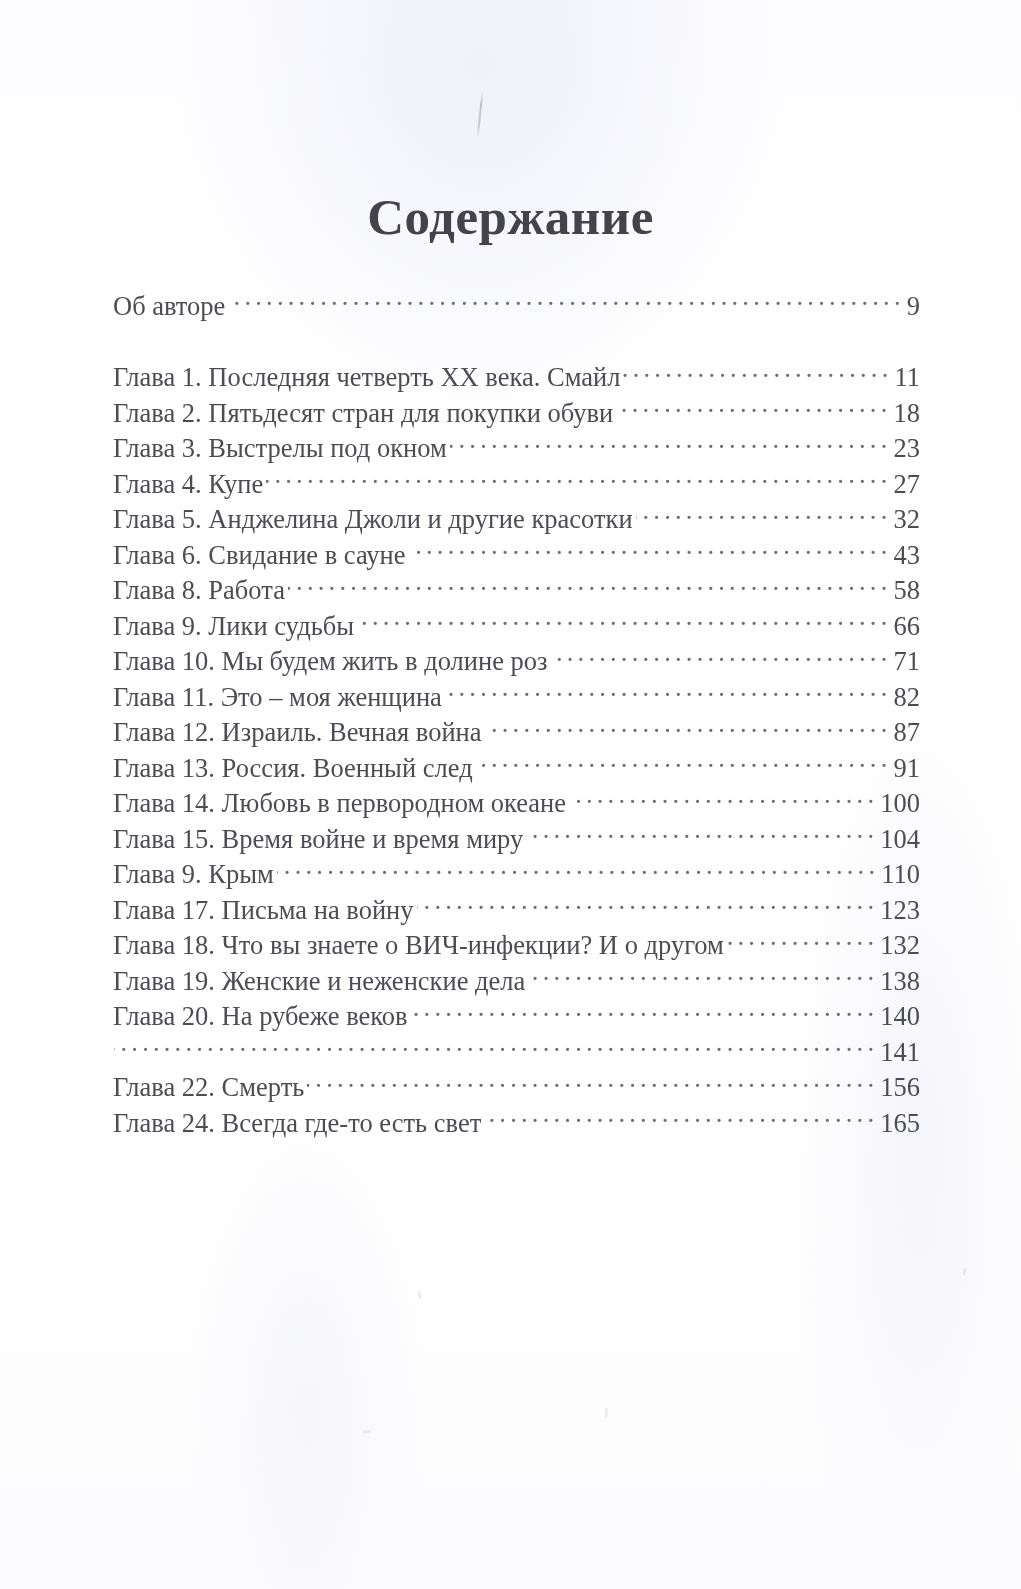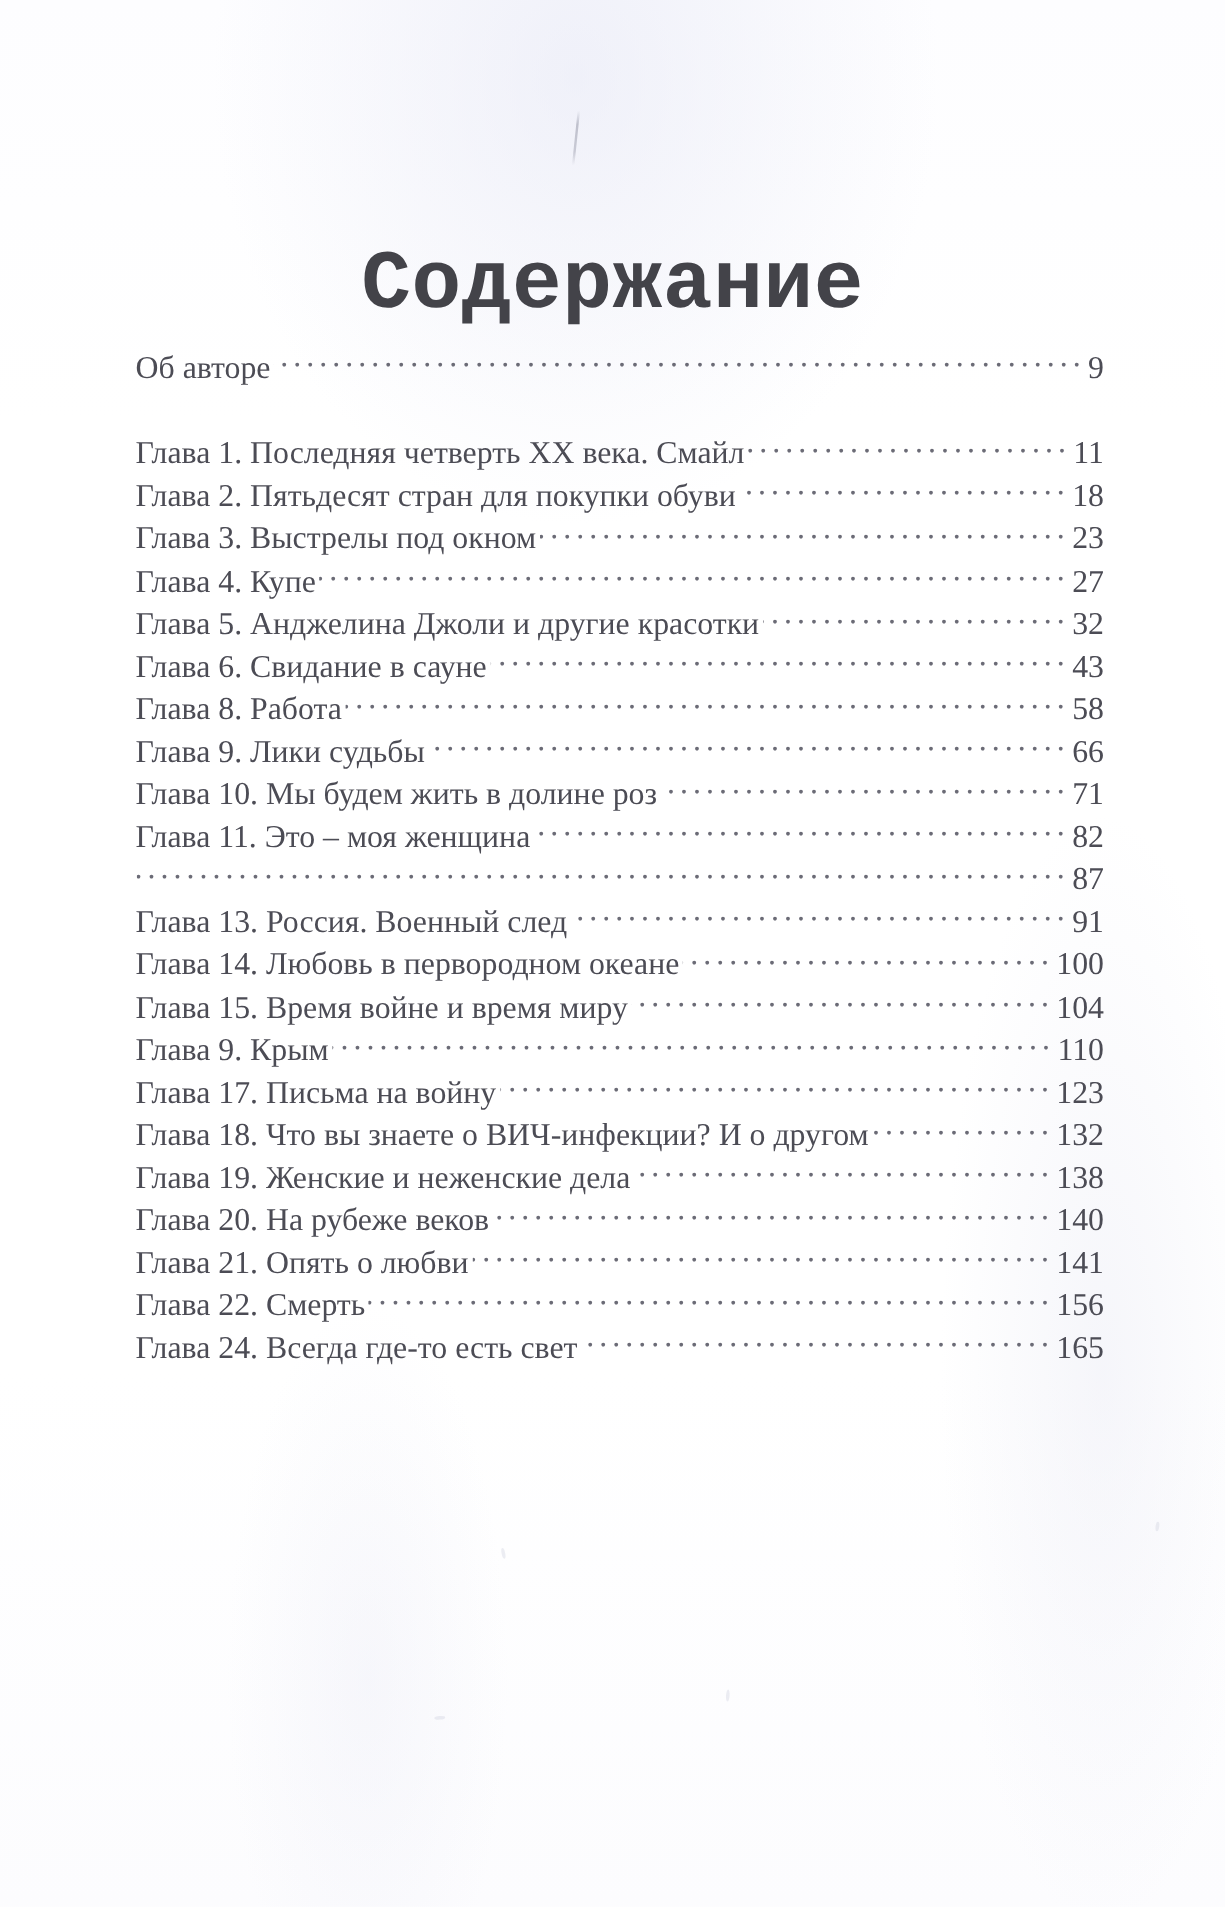--- a/index.html
+++ b/index.html
@@ -53,27 +53,26 @@
   .scan-blot.b3 { left: 605px; top: 1408px; width: 3px;  height: 10px; transform: rotate(4deg); }
   .scan-blot.b4 { left: 362px; top: 1430px; width: 9px;  height: 3px;  transform: rotate(-4deg); }
 
   
   .toc-title {
     position: absolute;
     left: 0;
     top: 158px;
     width: 1021px;
     text-align: center;
-    font-size: 69px;
+    font-size: 51px;
     font-weight: bold;
     letter-spacing: 0.5px;
     color: #434349;
     line-height: 1;
     white-space: nowrap;
-    font-family: Liberation Mono, monospace;
   }
 
   
   .toc-list {
     position: absolute;
     left: 113px;
     top: 288px;
     width: 807px;
   }
 
@@ -188,20 +187,21 @@
         <span class="entry-label">Глава 10. Мы будем жить в долине роз</span>
         <span class="entry-leader"></span>
         <span class="entry-page">71</span>
       </div>
       <div class="toc-entry">
         <span class="entry-label">Глава 11. Это – моя женщина</span>
         <span class="entry-leader"></span>
         <span class="entry-page">82</span>
       </div>
       <div class="toc-entry">
+        <span class="entry-label">Глава 12. Израиль. Вечная война</span>
         <span class="entry-leader"></span>
         <span class="entry-page">87</span>
       </div>
       <div class="toc-entry">
         <span class="entry-label">Глава 13. Россия. Военный след</span>
         <span class="entry-leader"></span>
         <span class="entry-page">91</span>
       </div>
       <div class="toc-entry">
         <span class="entry-label">Глава 14. Любовь в первородном океане</span>
@@ -232,21 +232,20 @@
         <span class="entry-label">Глава 19. Женские и неженские дела</span>
         <span class="entry-leader"></span>
         <span class="entry-page">138</span>
       </div>
       <div class="toc-entry">
         <span class="entry-label">Глава 20. На рубеже веков</span>
         <span class="entry-leader"></span>
         <span class="entry-page">140</span>
       </div>
       <div class="toc-entry">
-        <span class="entry-label">Глава 21. Опять о любви</span>
         <span class="entry-leader"></span>
         <span class="entry-page">141</span>
       </div>
       <div class="toc-entry">
         <span class="entry-label">Глава 22. Смерть</span>
         <span class="entry-leader"></span>
         <span class="entry-page">156</span>
       </div>
       <div class="toc-entry">
         <span class="entry-label">Глава 24. Всегда где-то есть свет</span>

